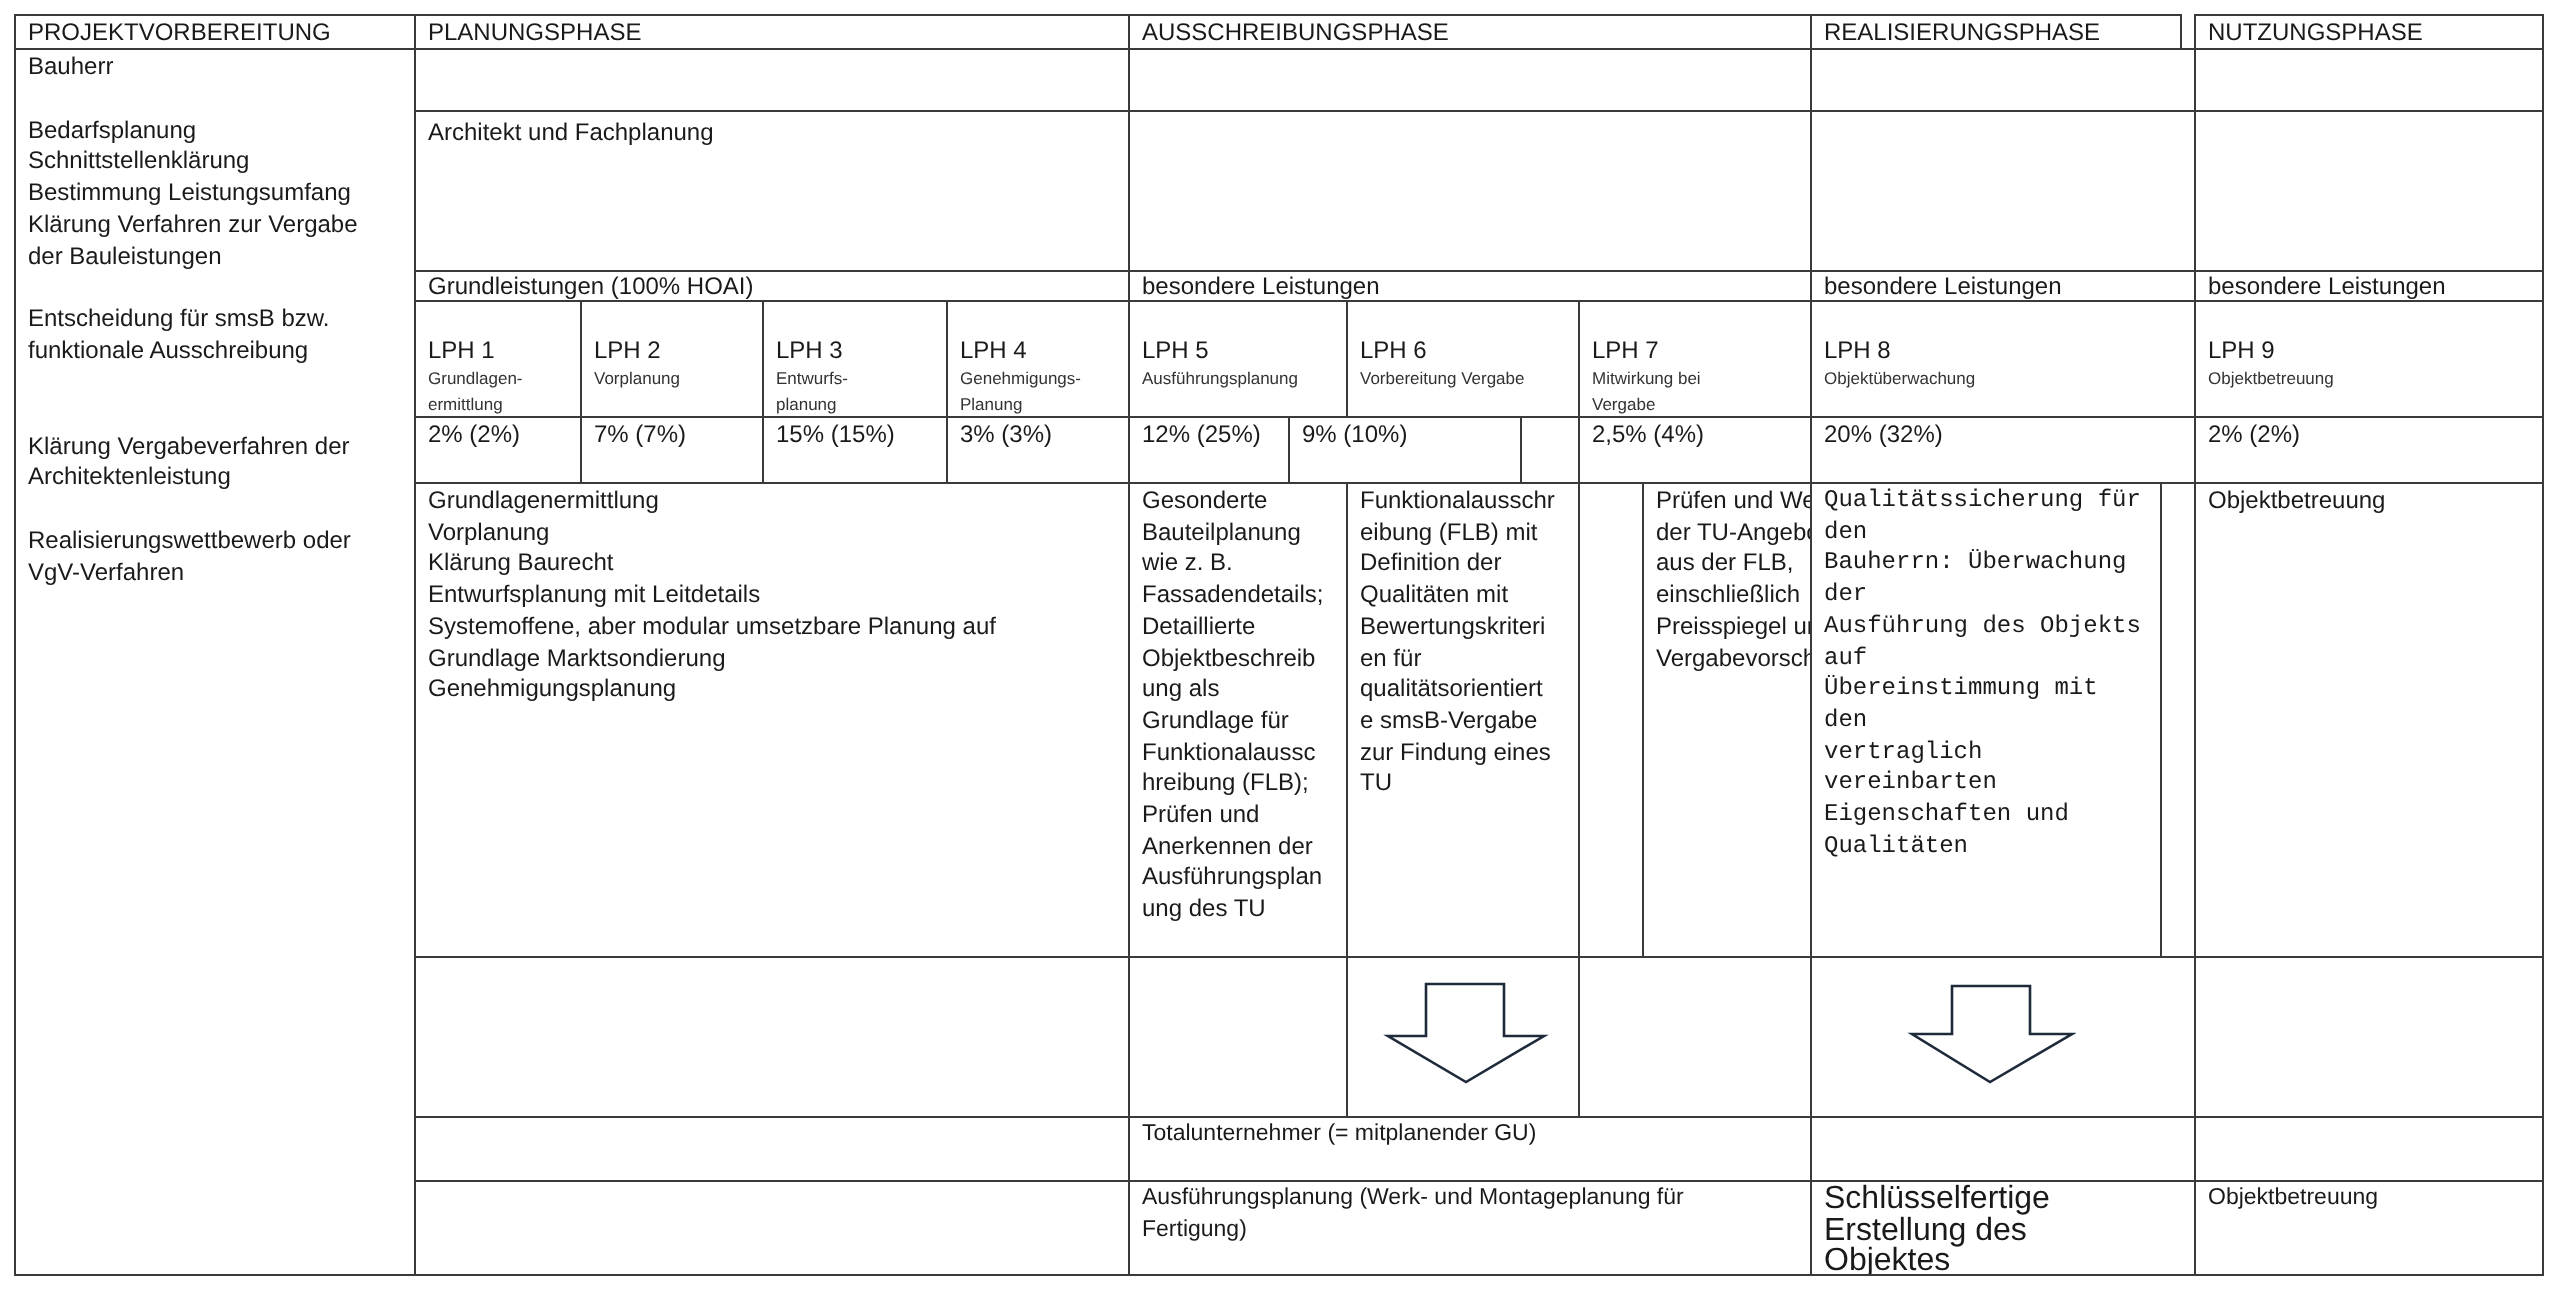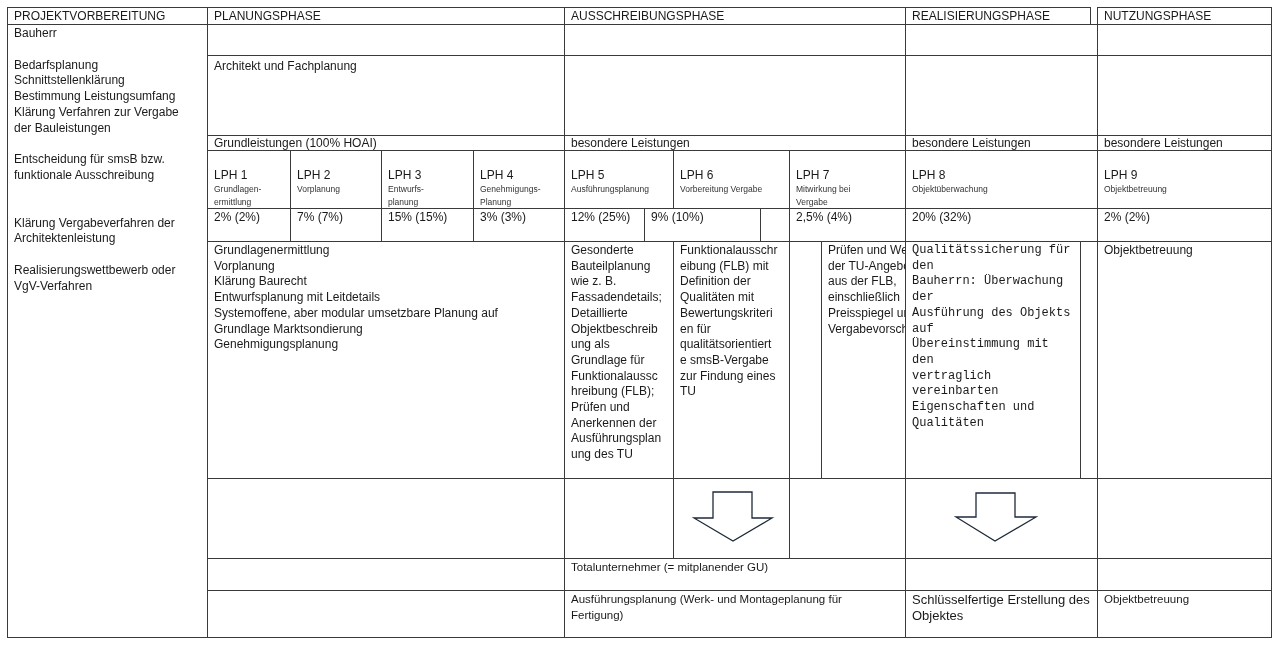--- a/index.html
+++ b/index.html
@@ -158,15 +158,15 @@
 </svg>
 
 <div class="cell" style="left:207px;top:558px;width:358px;height:33px;"></div>
 <div class="cell" style="left:564px;top:558px;width:342px;height:33px;font-size:11.5px;">Totalunternehmer (= mitplanender GU)</div>
 <div class="cell" style="left:905px;top:558px;width:193px;height:33px;"></div>
 <div class="cell" style="left:1097px;top:558px;width:175px;height:33px;"></div>
 
 <div class="cell" style="left:207px;top:590px;width:358px;height:48px;"></div>
 <div class="cell" style="left:564px;top:590px;width:342px;height:48px;font-size:11.5px;">Ausführungsplanung (Werk- und Montageplanung für
 Fertigung)</div>
-<div class="cell" style="left:905px;top:590px;width:199px;height:48px;font-size:13px;">Schlüsselfertige Erstellung des
+<div class="cell" style="left:905px;top:590px;width:199px;height:48px;font-size:16px;">Schlüsselfertige Erstellung des
 Objektes</div>
 <div class="cell" style="left:1097px;top:590px;width:175px;height:48px;font-size:11.5px;">Objektbetreuung</div>
 
 </body></html>

